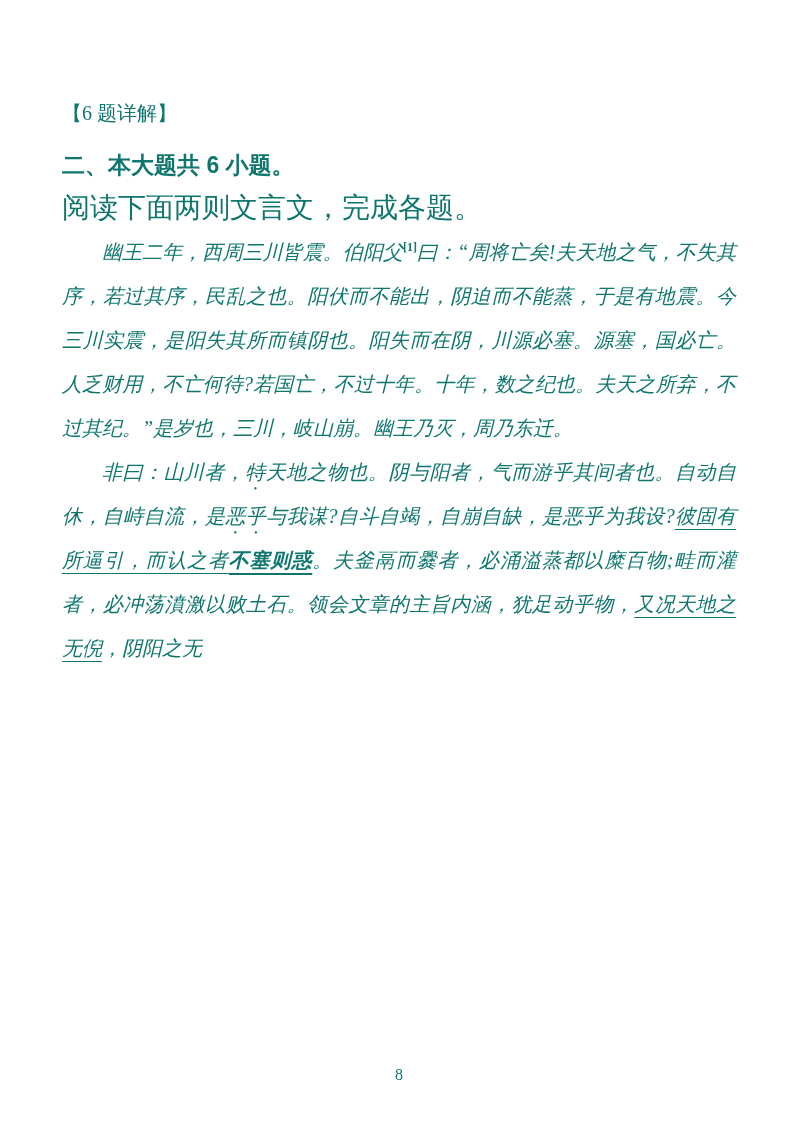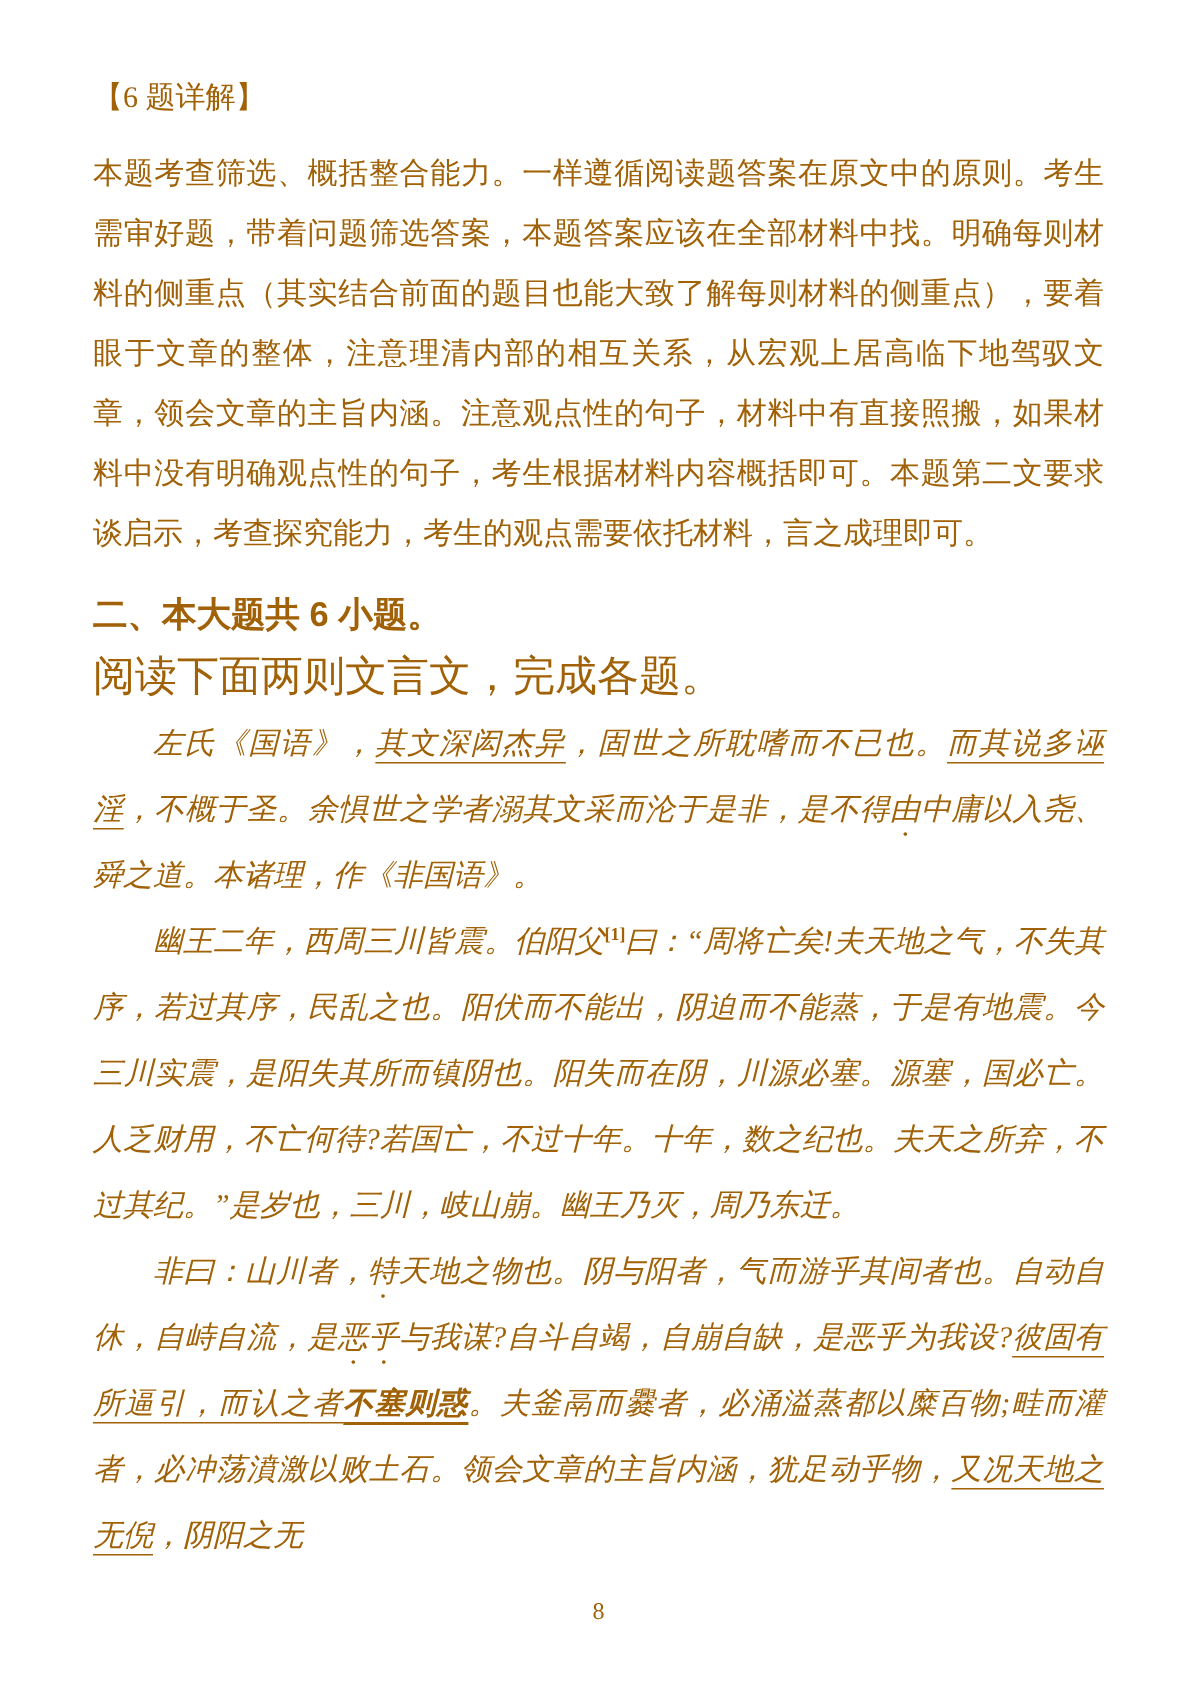--- a/index.html
+++ b/index.html
@@ -7,22 +7,22 @@
     padding: 0;
     background: #ffffff;
   }
   .doc {
     position: relative;
     width: 793px;
     height: 1122px;
     margin: 0 auto;
     background: #ffffff;
     box-sizing: border-box;
-    padding: 50px 57px 0 62px;
-    color: #a16207;
+    padding: 98px 57px 0 62px;
+    color: #0f766e;
     font-family: "Liberation Serif", "DejaVu Serif", serif;
     display: flex;
     flex-direction: column;
     overflow: hidden;
   }
   .detail-heading {
     font-size: 20px;
     line-height: 30px;
     font-weight: normal;
     margin: 0 0 16px 0;
@@ -85,29 +85,25 @@
     font-style: normal;
   }
 </style>
 </head>
 <body>
 
 <div class="doc">
 
   <div class="detail-heading">【6 题详解】</div>
 
-  <p class="expl">本题考查筛选、概括整合能力。一样遵循阅读题答案在原文中的原则。考生需审好题，带着问题筛选答案，本题答案应该在全部材料中找。明确每则材料的侧重点（其实结合前面的题目也能大致了解每则材料的侧重点），要着眼于文章的整体，注意理清内部的相互关系，从宏观上居高临下地驾驭文章，领会文章的主旨内涵。注意观点性的句子，材料中有直接照搬，如果材料中没有明确观点性的句子，考生根据材料内容概括即可。本题第二文要求谈启示，考查探究能力，考生的观点需要依托材料，言之成理即可。</p>
 
   <div class="section-heading">二、本大题共 6 小题。</div>
 
   <p class="intro">阅读下面两则文言文，完成各题。</p>
 
-  <p class="passage">
-    <span>左氏《国语》，</span><span class="u">其文深闳杰异</span><span>，固世之所耽嗜而不已也。</span><span class="u">而其说多诬淫</span><span>，不概于圣。余惧世之学者溺其文采而沦于是非，是不得</span><span class="dot">由</span><span>中庸以入尧、舜之道。本诸理，作《非国语》。</span>
-  </p>
 
   <p class="passage">
     <span>幽王二年，西周三川皆震。伯阳父</span><span class="sup">[1]</span><span>曰：“周将亡矣!夫天地之气，不失其序，若过其序，民乱之也。阳伏而不能出，阴迫而不能蒸，于是有地震。今三川实震，是阳失其所而镇阴也。阳失而在阴，川源必塞。源塞，国必亡。人乏财用，不亡何待?若国亡，不过十年。十年，数之纪也。夫天之所弃，不过其纪。”是岁也，三川，岐山崩。幽王乃灭，周乃东迁。</span>
   </p>
 
   <p class="passage">
     <span>非曰：山川者，</span><span class="dot">特</span><span>天地之物也。阴与阳者，气而游乎其间者也。自动自休，自峙自流，是</span><span class="dot">恶乎</span><span>与我谋?自斗自竭，自崩自缺，是恶乎为我设?</span><span class="u">彼固有所逼引，而认之者</span><span class="u-bold">不塞则惑</span><span>。夫釜鬲而爨者，必涌溢蒸都以糜百物;畦而灌者，必冲荡濆激以败土石。领会文章的主旨内涵，犹足动乎物，</span><span class="u">又况天地之无倪</span><span>，阴阳之无</span>
   </p>
 
   <div class="page-number">8</div>

